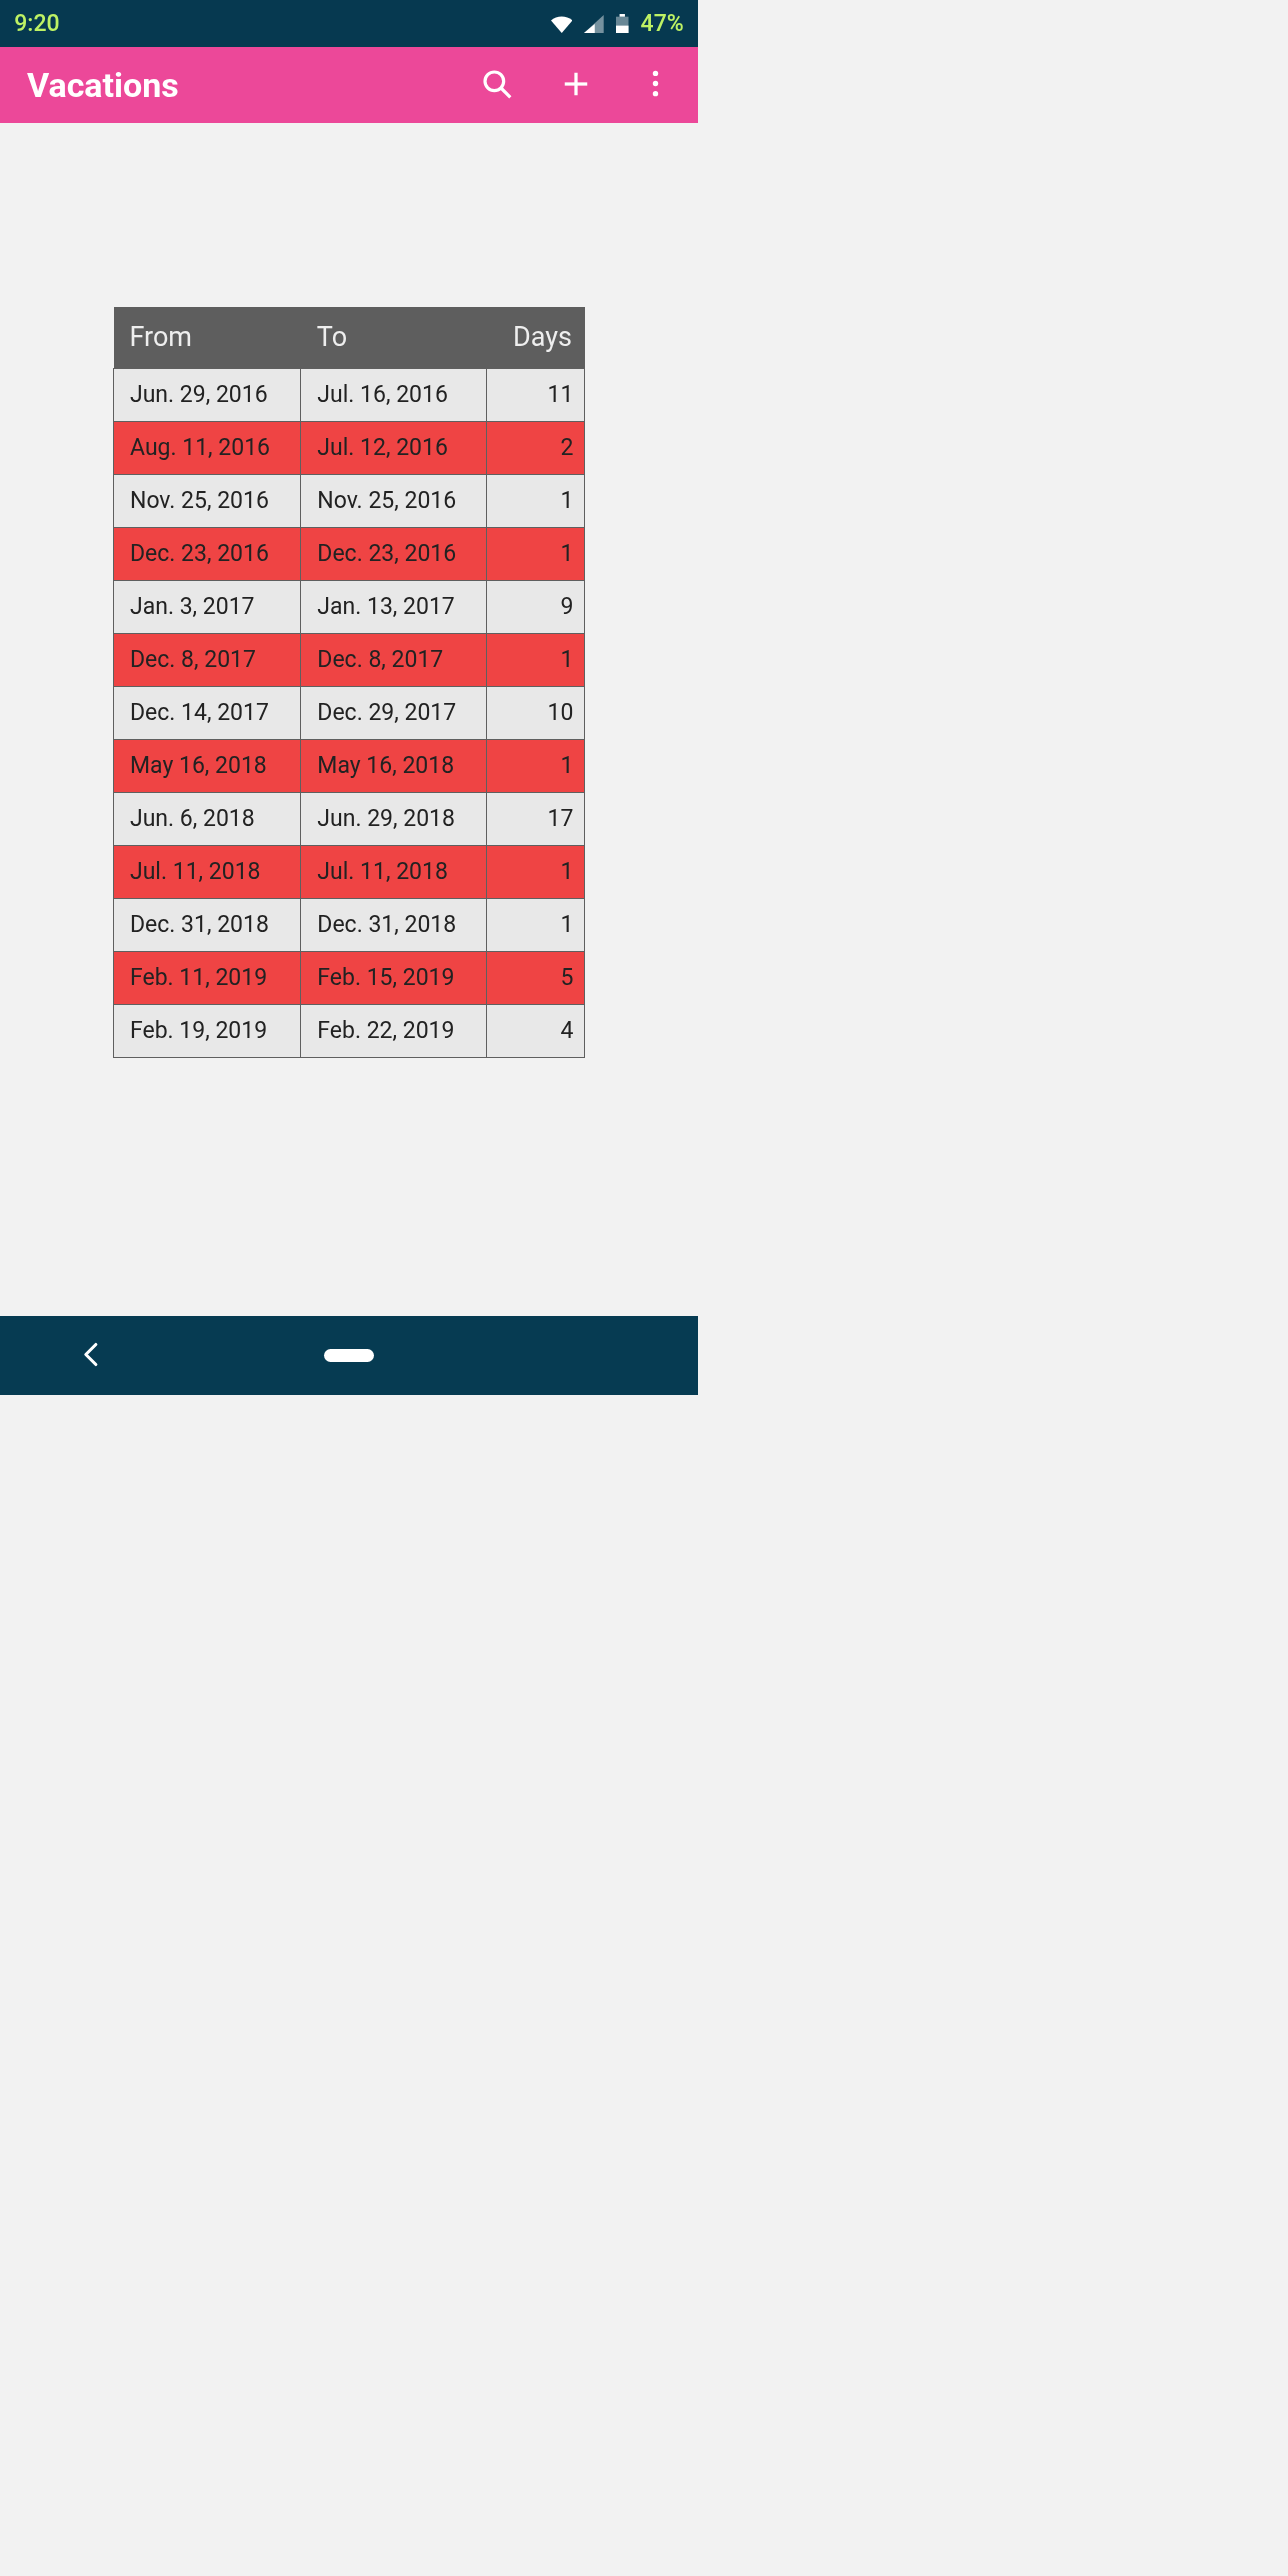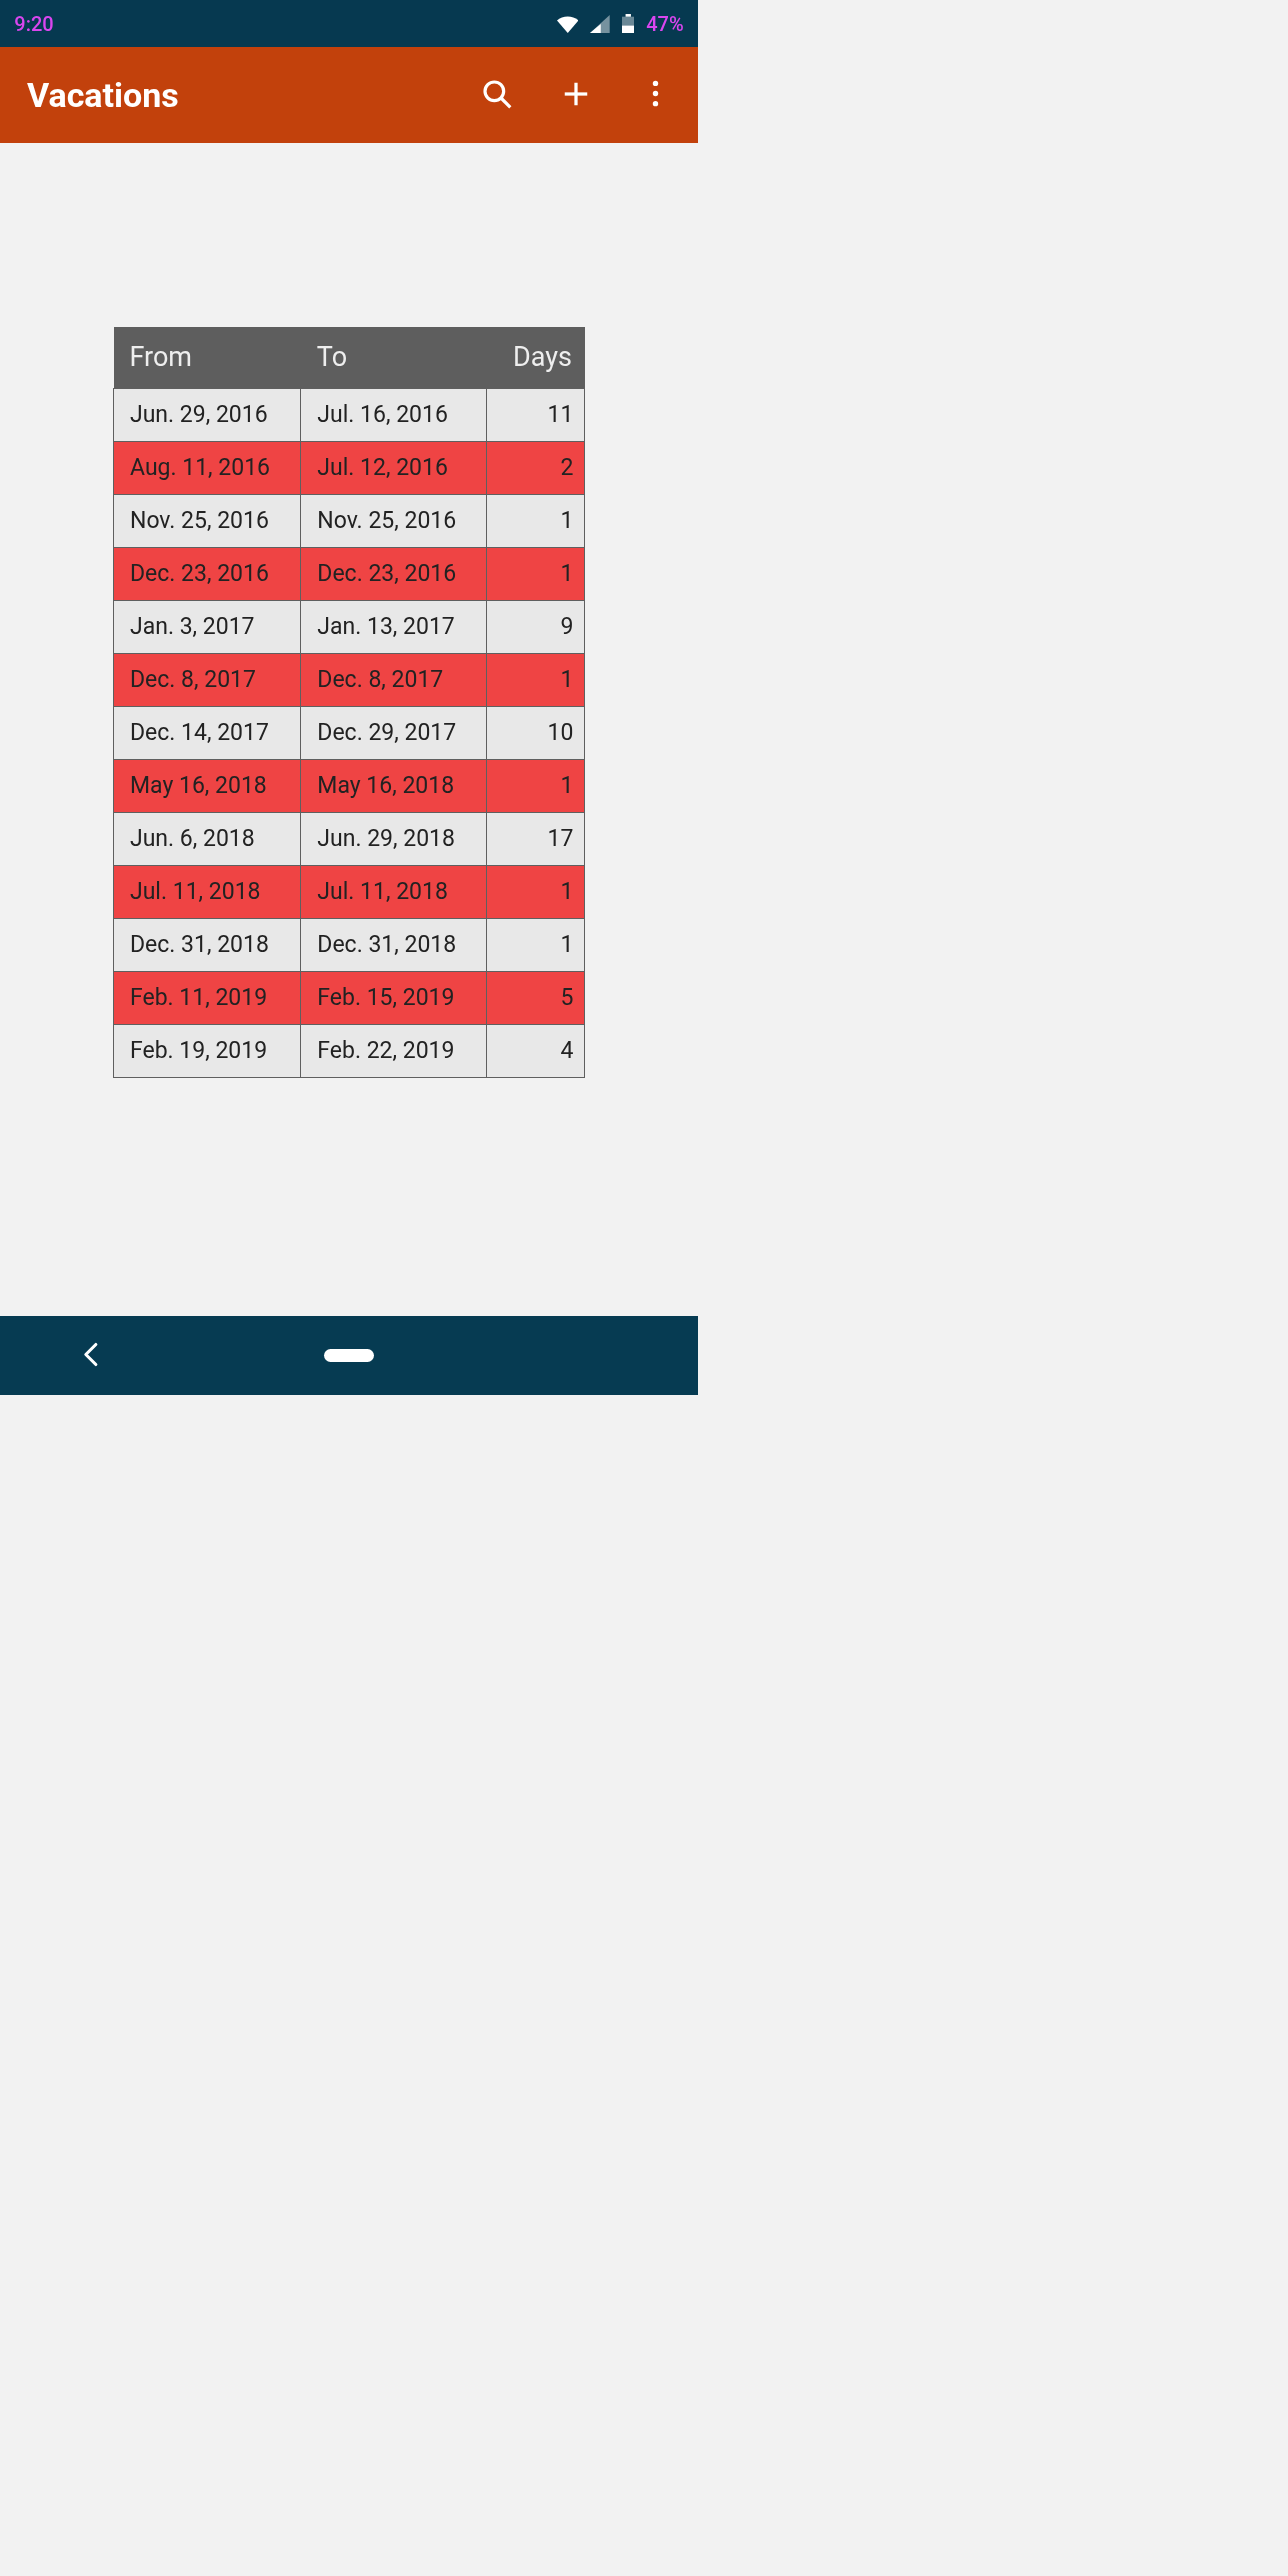--- a/index.html
+++ b/index.html
@@ -2,37 +2,37 @@
 <html style="font-size:14.3px"><head>
 <meta charset="utf-8">
 <style>
   * { box-sizing: border-box; margin: 0; padding: 0; }
   html, body { width: 698px; height: 1395px; font-family: Roboto, Arial, sans-serif; }
   body { background: #f2f2f2; display: flex; flex-direction: column; }
 
   
   .statusbar {
     background: #063950;
-    color: #d946ef;
+    color: #bef264;
     height: 47px;
     display: flex;
     align-items: center;
     padding: 0 14.3px;
-    font-size: 20px;
+    font-size: 23px;
     font-weight: 500;
   }
   .statusbar .sb-left { flex: 1; }
   .statusbar .sb-right { display: flex; align-items: center; gap: 12px; }
   .statusbar svg { display: block; }
 
   
   .appbar {
-    background: #c2410c;
+    background: #ec4899;
     color: #fff;
-    height: 96px;
+    height: 76px;
     display: flex;
     align-items: center;
     padding: 0 16px 0 27px;
   }
   .appbar .title { font-size: 34px; font-weight: 700; flex: 1; }
   .appbar .actions { display: flex; align-items: center; gap: 43px; padding-right: 9px; }
   .appbar .icon-btn { width: 36px; height: 36px; display:flex; align-items:center; justify-content:center; }
 
   
   .content { flex: 1; display: flex; align-items: flex-start; justify-content: center; padding-top: 184px; }

